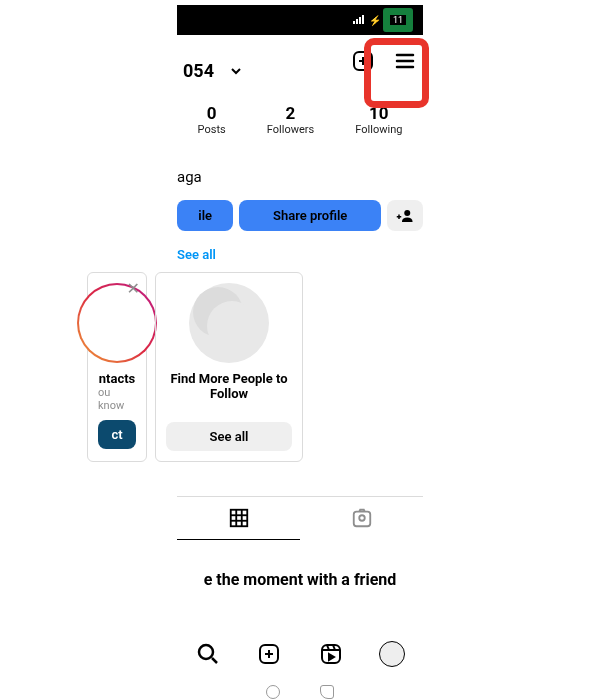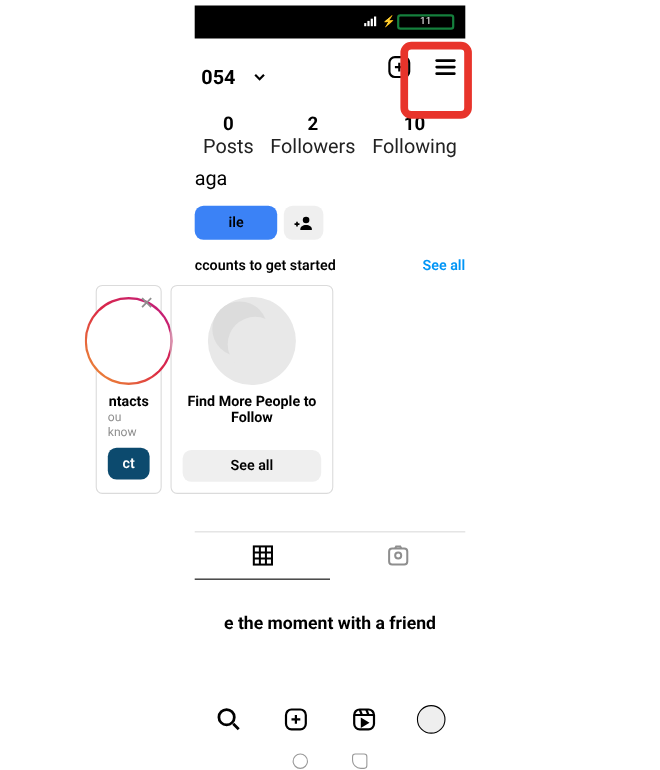--- a/index.html
+++ b/index.html
@@ -7,22 +7,22 @@
     .phone { position: absolute; left: 177px; top: 5px; width: 246px; height: 690px; background: #fff; }
     .status-bar { background: #000; height: 30px; display: flex; justify-content: flex-end; align-items: center; padding: 0 10px; color: #fff; font-size: 10px; gap: 4px; }
     .status-bar svg { fill: #fff; }
     .header { display: flex; align-items: center; justify-content: space-between; padding: 10px 6px; position: relative; }
     .username { font-weight: 700; font-size: 18px; display: flex; align-items: center; gap: 16px; margin-top: 15px; }
     .header-icons { display: flex; gap: 18px; align-items: center; }
     .red-box { position: absolute; right: -6px; top: 33px; width: 65px; height: 70px; border: 7px solid #e8342b; border-radius: 10px; pointer-events: none; z-index: 5; }
     .stats { display: flex; justify-content: space-around; padding: 12px 0 4px; }
     .stat { text-align: center; }
     .stat-num { font-weight: 700; font-size: 17px; }
-    .stat-label { font-size: 18px; color: #222; }
-    .bio { padding: 4px 0 8px; font-size: 18px; }
+    .stat-label { font-size: 11px; color: #222; }
+    .bio { padding: 4px 0 8px; font-size: 15px; margin-top: 24px; }
     .action-row { display: flex; gap: 6px; padding: 6px 0; }
     .btn-grey { background: #3b82f6; border: none; border-radius: 8px; padding: 8px 10px; font-weight: 600; font-size: 13px; flex: 1; white-space: nowrap; overflow: hidden; }
     .btn-icon { background: #efefef; border: none; border-radius: 8px; width: 36px; display: flex; align-items: center; justify-content: center; }
     .discover-row { display: flex; justify-content: space-between; align-items: center; padding: 10px 0 6px; font-size: 13px; }
     .discover-title { font-weight: 600; overflow: hidden; white-space: nowrap; }
     .see-all-link { color: #0095f6; font-weight: 600; font-size: 13px; }
     .cards { display: flex; gap: 8px; padding: 4px 0; }
     .card { border: 1px solid #dbdbdb; border-radius: 6px; width: 148px; flex-shrink: 0; padding: 10px; display: flex; flex-direction: column; align-items: center; position: relative; }
     .card.cut { width: 60px; margin-left: -90px; }
     .card-close { position: absolute; top: 6px; right: 6px; color: #8e8e8e; font-size: 16px; cursor: pointer; }
@@ -54,21 +54,21 @@
   <div class="status-bar">
     <span>
       <svg width="12" height="10" viewBox="0 0 12 10">
           <rect x="0" y="7" width="2" height="3"></rect>
           <rect x="3" y="5" width="2" height="5"></rect>
           <rect x="6" y="3" width="2" height="7"></rect>
           <rect x="9" y="1" width="2" height="9"></rect>
         </svg>
     </span>
     <span style="display:flex;align-items:center;gap:1px;">⚡
-      <span style="border:2px solid #15803d;border-radius:3px;padding:0 19px;font-size:9px;">11</span>
+      <span style="border:7px solid #15803d;border-radius:3px;padding:0 3px;font-size:9px;">11</span>
     </span>
   </div>
 
   <div class="red-box"></div>
 
   <div class="header">
     <div class="username">
       <span>054</span>
       <span>
         <svg width="12" height="12" viewBox="0 0 12 12">
@@ -106,32 +106,32 @@
     <div class="stat">
       <div class="stat-num">10</div>
       <div class="stat-label">Following</div>
     </div>
   </div>
 
   <div class="bio">aga</div>
 
   <div class="action-row">
     <button class="btn-grey" style="flex:0.3">ile</button>
+    <button class="btn-grey">Share profile</button>
     <button class="btn-icon">
       <svg width="18" height="18" viewBox="0 0 24 24" fill="#000">
           <circle cx="15" cy="8" r="4"></circle>
           <path d="M15 14c-4 0-7 2-7 5v1h14v-1c0-3-3-5-7-5z"></path>
           <line x1="4" y1="10" x2="4" y2="16" stroke="#000" stroke-width="2"></line>
           <line x1="1" y1="13" x2="7" y2="13" stroke="#000" stroke-width="2"></line>
         </svg>
     </button>
   </div>
 
   <div class="discover-row">
-    <span class="discover-title">ccounts to get started</span>
     <span class="see-all-link">See all</span>
   </div>
 
   <div class="cards">
     <div class="card cut">
       <span class="card-close">✕</span>
       <div class="card-avatar"></div>
       <div class="card-title">ntacts</div>
       <div class="card-sub">ou know</div>
       <button class="card-btn blue">ct</button>

